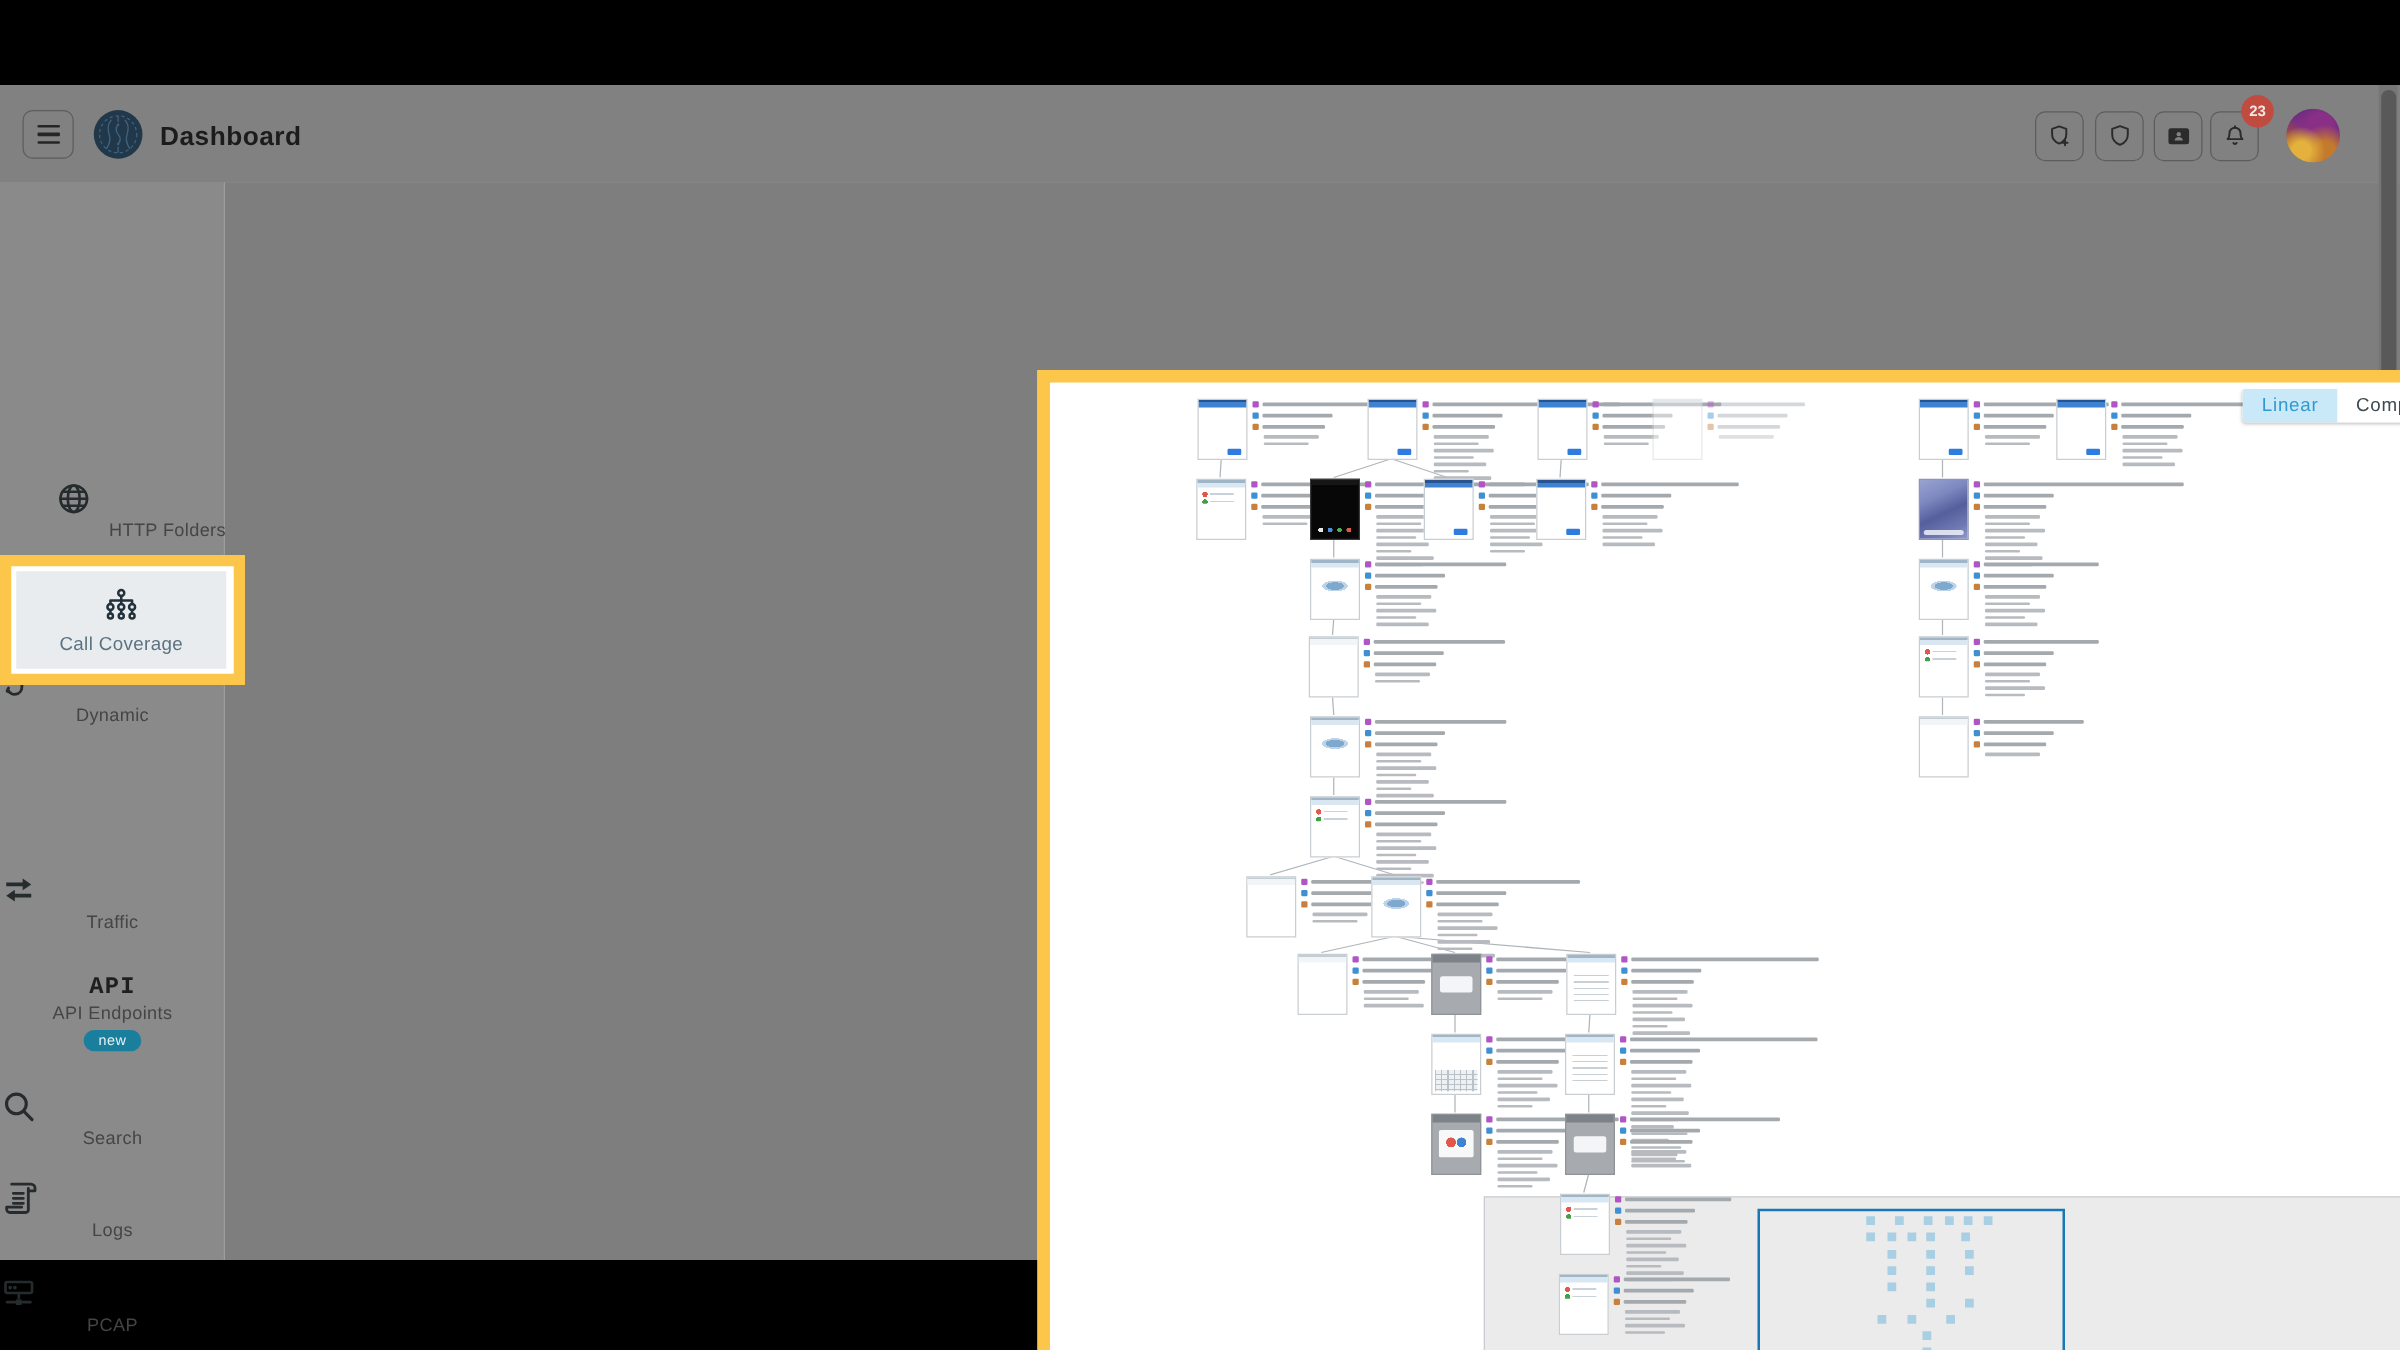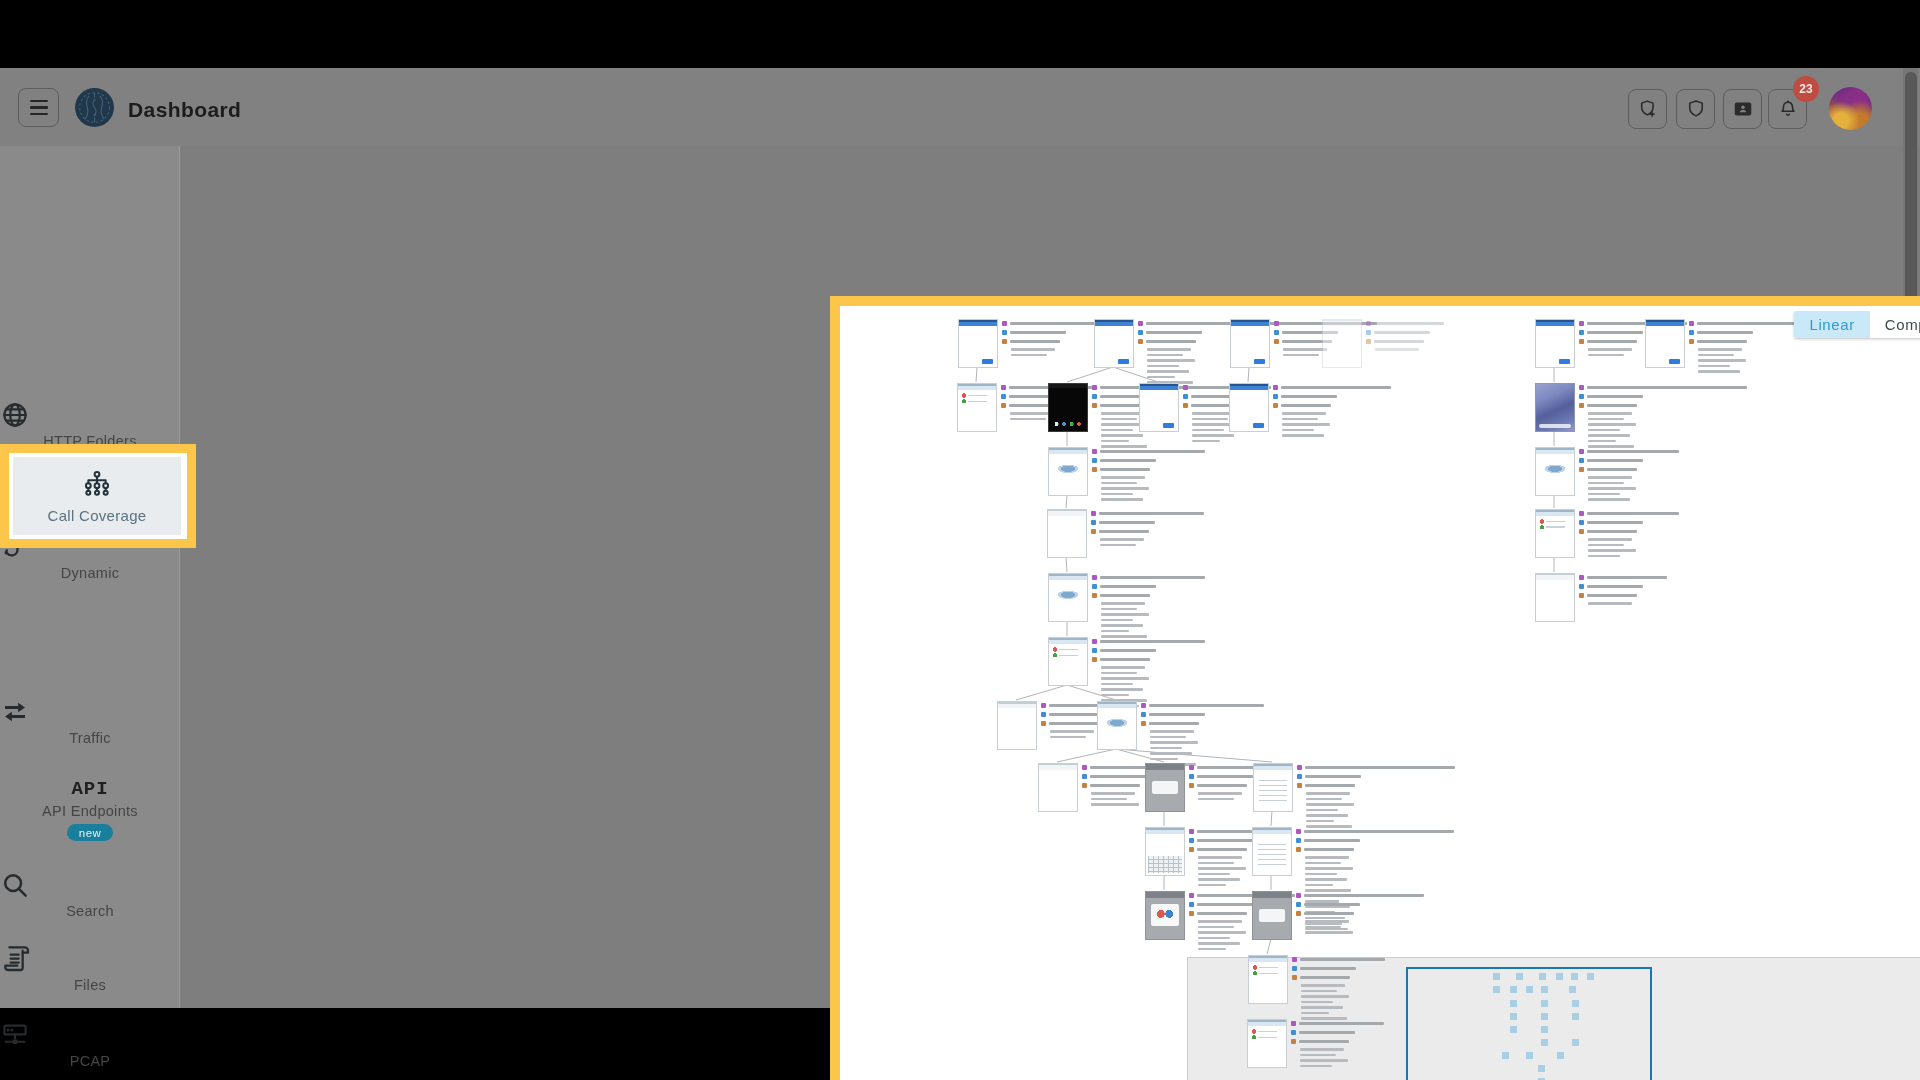--- a/index.html
+++ b/index.html
@@ -171,21 +171,21 @@
         <path d="M12 4.5V3.2 M10.6 17.8a1.5 1.5 0 0 0 2.8 0"></path>
       </svg>
     </div>
   </div>
   <div class="badge">23</div>
   <div class="avatar"></div>
 
   <div class="sidebar">
 
 
-    <div class="side-item" style="top:254px;">
+    <div class="side-item" style="top:238px;padding-left:44px;">
       <svg width="30" height="30" viewBox="0 0 24 24" fill="none" stroke="currentColor" stroke-width="1.7" stroke-linecap="round" stroke-linejoin="round">
         <circle cx="12" cy="12" r="8.5"></circle>
           <ellipse cx="12" cy="12" rx="3.8" ry="8.5"></ellipse>
         <path d="M3.5 12h17 M5.3 7.5h13.4 M5.3 16.5h13.4"></path>
       </svg>
       <span class="lbl">HTTP Folders</span>
     </div>
 
     <div class="side-item" style="top:312px;">
       <svg width="30" height="30" viewBox="0 0 24 24" fill="none" stroke="currentColor" stroke-width="1.6" stroke-linecap="round" stroke-linejoin="round">
@@ -229,21 +229,21 @@
       <span class="lbl">API Endpoints</span>
       <span class="new-badge">new</span>
     </div>
 
     <div class="side-item" style="top:796px;">
       <svg width="32" height="32" viewBox="0 0 24 24" fill="none" stroke="currentColor" stroke-width="1.7" stroke-linecap="round" stroke-linejoin="round">
         <path d="M7 4h11.5c1.4 0 2.5 1.1 2.5 2.5V8h-4"></path>
         <path d="M17 6.5v13c0 .8-.7 1.5-1.5 1.5H6c-1.1 0-2-.9-2-2v-1.2h9"></path>
         <path d="M8 9.5h6 M8 12.5h6 M8 15.5h6"></path>
       </svg>
-      <span class="lbl">Files</span>
+      <span class="lbl">Logs</span>
     </div>
 
     <div class="side-item" style="top:874px;">
       <svg width="30" height="30" viewBox="0 0 24 24" fill="none" stroke="currentColor" stroke-width="1.7" stroke-linecap="round" stroke-linejoin="round">
         <rect x="3.5" y="4.5" width="17" height="7" rx="1.2"></rect>
         <path d="M6.5 8h.01 M9.5 8h.01" stroke-width="2.4"></path>
         <path d="M12 11.5v3.2 M4.5 17.4h15"></path>
         <rect x="10.2" y="15.6" width="3.6" height="3.6" fill="currentColor" stroke="none"></rect>
       </svg>
       <span class="lbl">PCAP</span>

